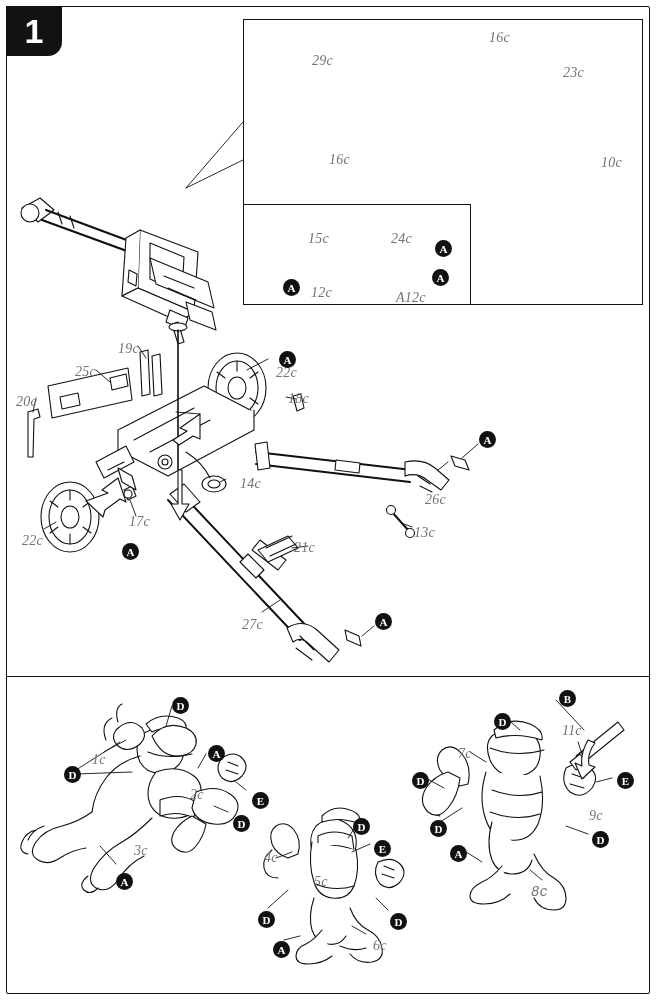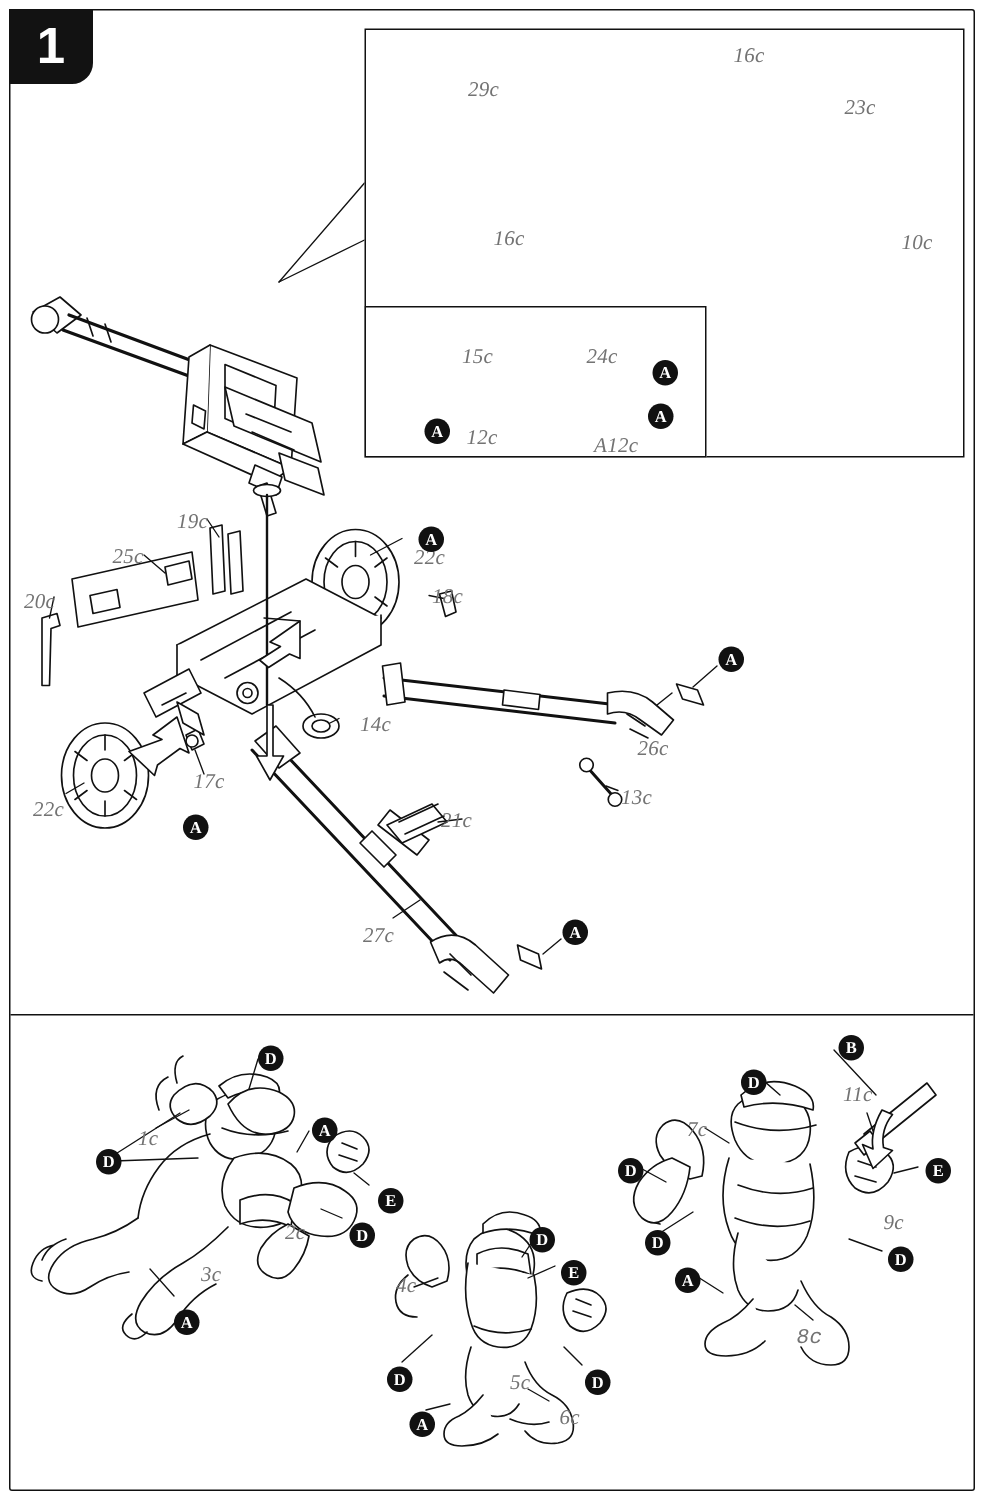--- a/index.html
+++ b/index.html
@@ -381,24 +381,24 @@
       <div class="lbl" style="left: 16px; top: 394px;">20c</div>
       <div class="lbl" style="left: 288px; top: 391px;">18c</div>
       <div class="lbl" style="left: 228px; top: 476px; margin-left: 12px;">14c</div>
       <div class="lbl" style="left: 425px; top: 464px; margin-top: 28px;">26c</div>
       <div class="lbl" style="left: 129px; top: 514px;">17c</div>
       <div class="lbl" style="left: 414px; top: 525px;">13c</div>
       <div class="lbl" style="left: 22px; top: 533px;">22c</div>
       <div class="lbl" style="left: 294px; top: 540px;">21c</div>
       <div class="lbl" style="left: 242px; top: 617px;">27c</div>
       <div class="lbl" style="left: 92px; top: 752px;">1c</div>
-      <div class="lbl" style="left: 190px; top: 815px;">2c</div>
+      <div class="lbl" style="left: 190px; top: 787px;">2c</div>
       <div class="lbl" style="left: 134px; top: 843px; text-align: right;">3c</div>
       <div class="lbl" style="left: 264px; top: 850px;">4c</div>
-      <div class="lbl" style="left: 340px; top: 874px; margin-top: 41px;">5c</div>
+      <div class="lbl" style="left: 314px; top: 874px;">5c</div>
       <div class="lbl" style="left: 373px; top: 938px;">6c</div>
       <div class="lbl" style="left: 458px; top: 746px;">7c</div>
       <div class="lbl" style="left: 531px; top: 884px; font-family: Liberation Mono, monospace;">8c</div>
       <div class="lbl" style="left: 589px; top: 808px;">9c</div>
       <div class="lbl" style="left: 562px; top: 723px;">11c</div>
     </div>
   <div id="badges">
       <div class="cbadge" style="left: 435px; top: 240px;">A</div>
       <div class="cbadge" style="left: 283px; top: 279px;">A</div>
       <div class="cbadge" style="left: 432px; top: 269px;">A</div>

